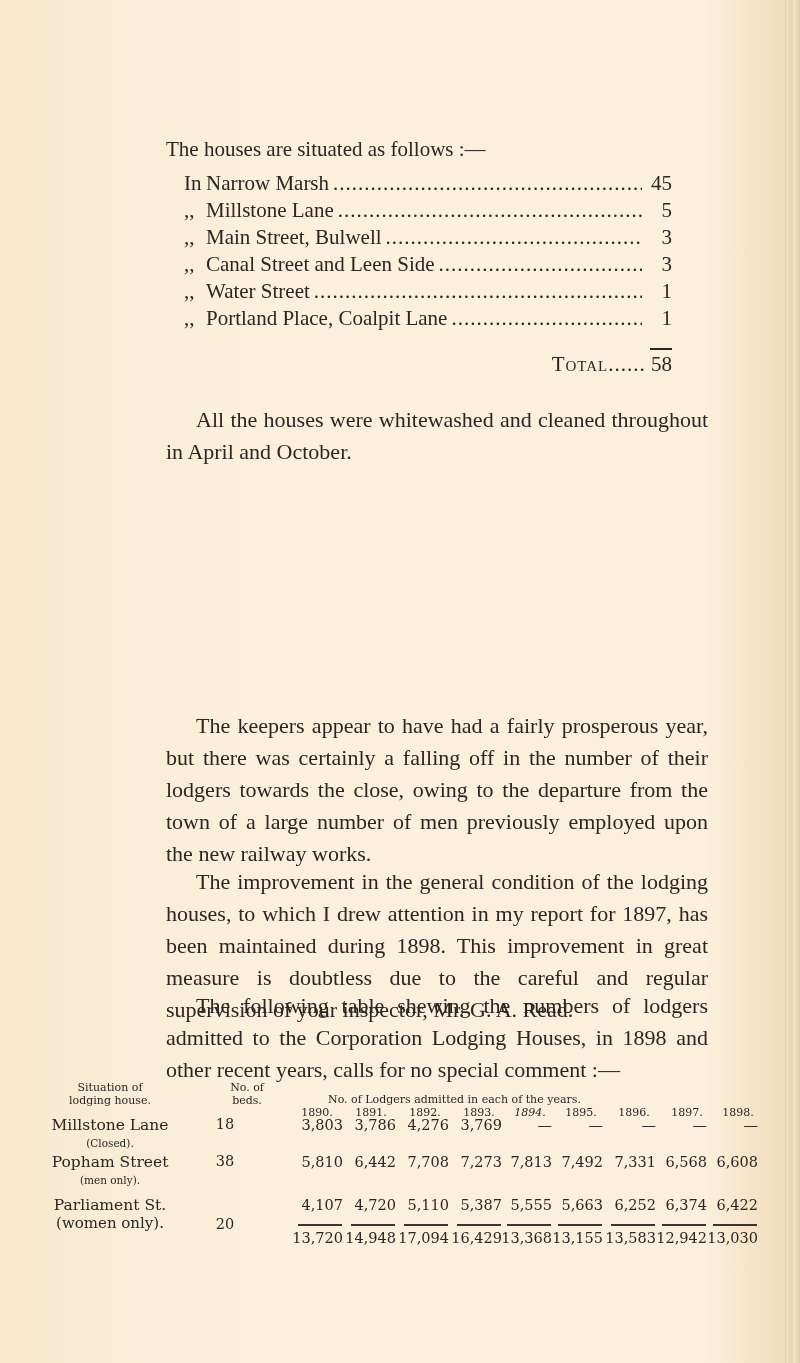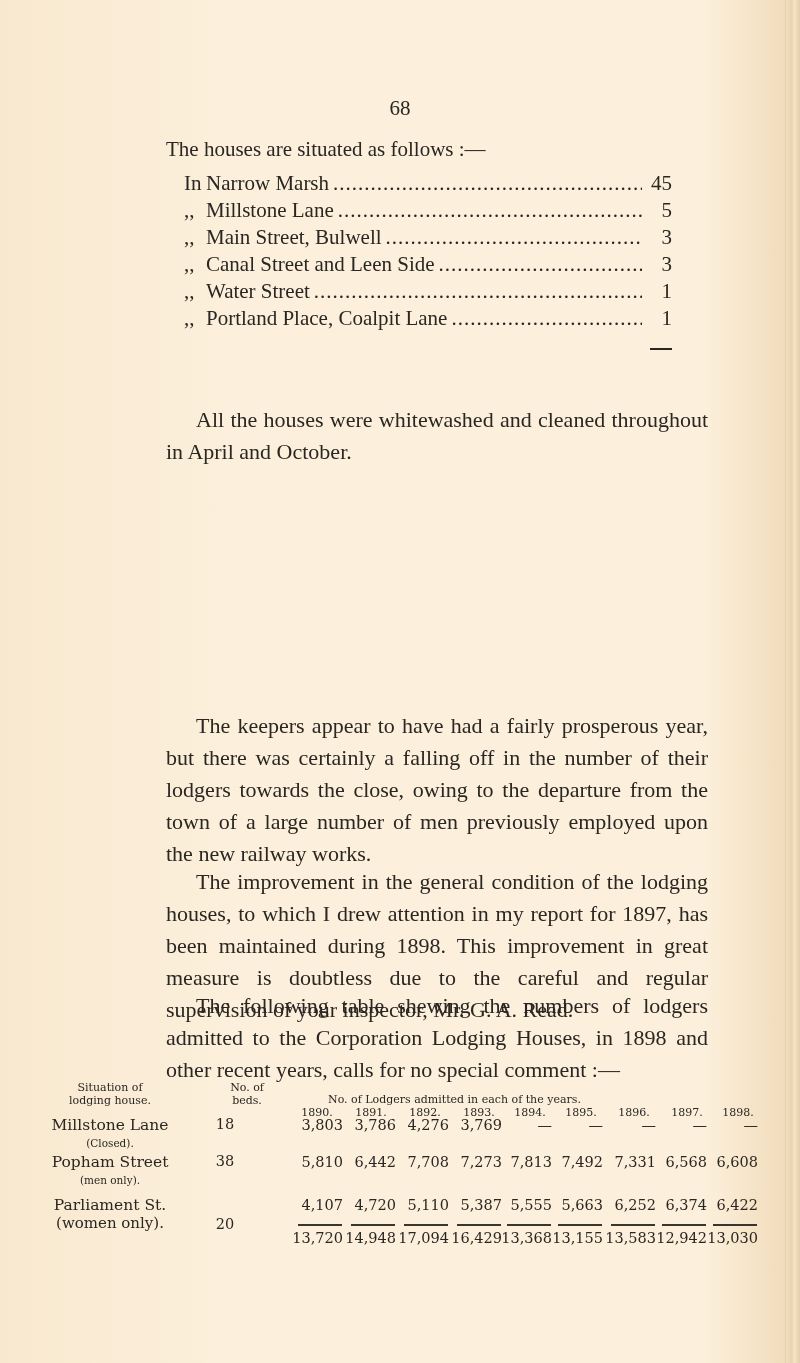--- a/index.html
+++ b/index.html
@@ -57,21 +57,20 @@
   .sub { position: absolute; font-size: 10.5px; white-space: nowrap; text-align: center; width: 140px; }
   .sub-big { font-size: 15px; }
   .uline { position: absolute; height: 2px; background: #3a3530; width: 44px; }
 </style>
 </head>
 <body>
 
 <div class="page">
   <div class="edge"></div>
 
-  <div class="page-number">68</div>
 
   <div class="intro">The houses are situated as follows :—</div>
 
   <div class="loc-list">
     <div class="loc-row">
       <span class="loc-prefix">In</span>
       <span class="loc-name">Narrow Marsh</span>
       <span class="loc-dots"></span>
       <span class="loc-count">45</span>
     </div>
@@ -101,20 +100,24 @@
     </div>
     <div class="loc-row">
       <span class="loc-prefix">,,</span>
       <span class="loc-name">Portland Place, Coalpit Lane</span>
       <span class="loc-dots"></span>
       <span class="loc-count">1</span>
     </div>
   </div>
 
   <div class="rule-short"></div>
+  <div class="total-row">
+    <span class="total-label">Total......</span>
+    <span>58</span>
+  </div>
 
   <div class="para" style="top:404px;">
       <span class="first">All the houses were whitewashed and cleaned throughout in April and October.</span>
     </div>
   <div class="para" style="top:710px;">
       <span class="first">The keepers appear to have had a fairly prosperous year, but there was certainly a falling off in the number of their lodgers towards the close, owing to the departure from the town of a large number of men previously employed upon the new railway works.</span>
     </div>
   <div class="para" style="top:866px;">
       <span class="first">The improvement in the general condition of the lodging houses, to which I drew attention in my report for 1897, has been maintained during 1898. This improvement in great measure is doubtless due to the careful and regular supervision of your inspector, Mr. G. A. Read.</span>
     </div>
@@ -124,21 +127,21 @@
 
   <div class="tbl">
     <div class="th-small" style="left:40px;top:1081px;width:140px;"><span>Situation of</span><br><span>lodging house.</span></div>
     <div class="th-small" style="left:222px;top:1081px;width:50px;"><span>No. of</span><br><span>beds.</span></div>
     <div class="th-small" style="left:328px;top:1093px;">No. of Lodgers admitted in each of the years.</div>
 
     <div class="th-small" style="left:292px;top:1106px;width:50px;">1890.</div>
     <div class="th-small" style="left:346px;top:1106px;width:50px;">1891.</div>
     <div class="th-small" style="left:400px;top:1106px;width:50px;">1892.</div>
     <div class="th-small" style="left:454px;top:1106px;width:50px;">1893.</div>
-    <div class="th-small" style="left:505px;top:1106px;width:50px;">1894.</div>
+    <div class="th-small" style="left:505px;top:1106px;width:50px;font-style:italic;">1894.</div>
     <div class="th-small" style="left:556px;top:1106px;width:50px;">1895.</div>
     <div class="th-small" style="left:609px;top:1106px;width:50px;">1896.</div>
     <div class="th-small" style="left:662px;top:1106px;width:50px;">1897.</div>
     <div class="th-small" style="left:713px;top:1106px;width:50px;">1898.</div>
 
     <div class="name" style="left:40px;top:1116px;">Millstone Lane</div>
     <div class="sub" style="left:40px;top:1137px;">(Closed).</div>
     <div class="cell" style="left:200px;top:1116px;width:50px;text-align:center;">18</div>
     <div class="cell" style="left:277px;top:1117px;">3,803</div>
     <div class="cell" style="left:330px;top:1117px;">3,786</div>

